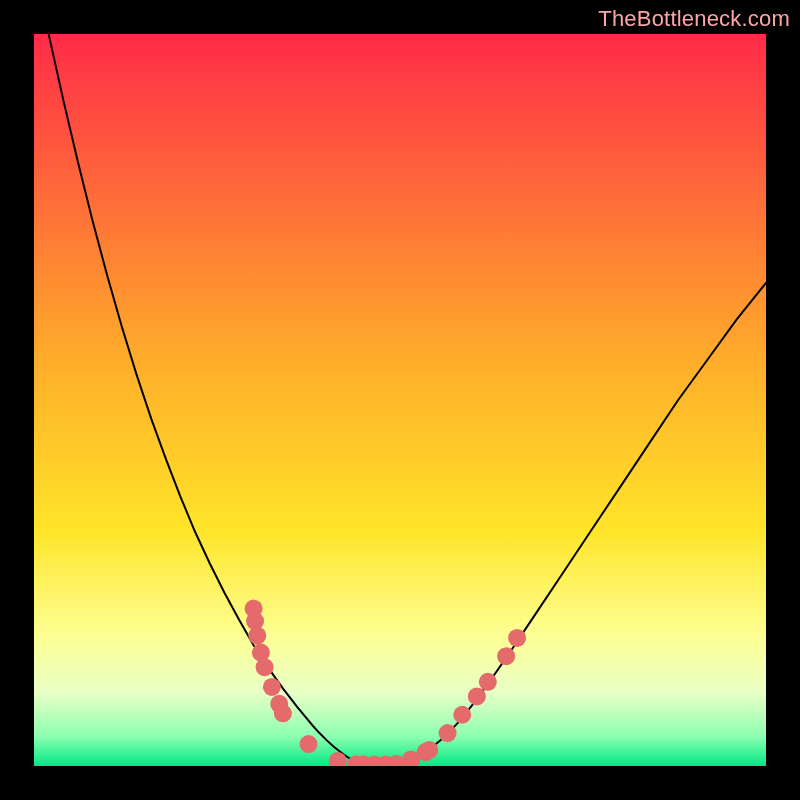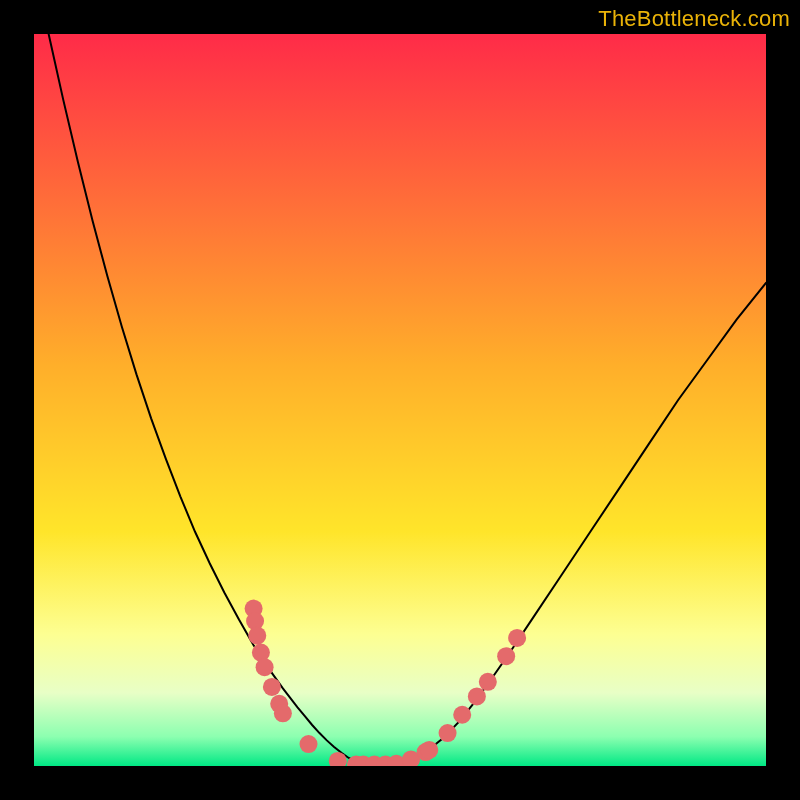--- a/index.html
+++ b/index.html
@@ -26,21 +26,21 @@
     height: 732px;
     overflow: hidden;
   }
   .watermark {
     position: absolute;
     top: 6px;
     right: 10px;
     font-family: Arial, Helvetica, sans-serif;
     font-size: 22px;
     font-weight: 500;
-    color: #eab308;
+    color: #fca5a5;
     letter-spacing: 0.2px;
     pointer-events: none;
     text-align: center;
   }
   svg {
     display: block;
   }
 </style>
 </head>
 <body>

